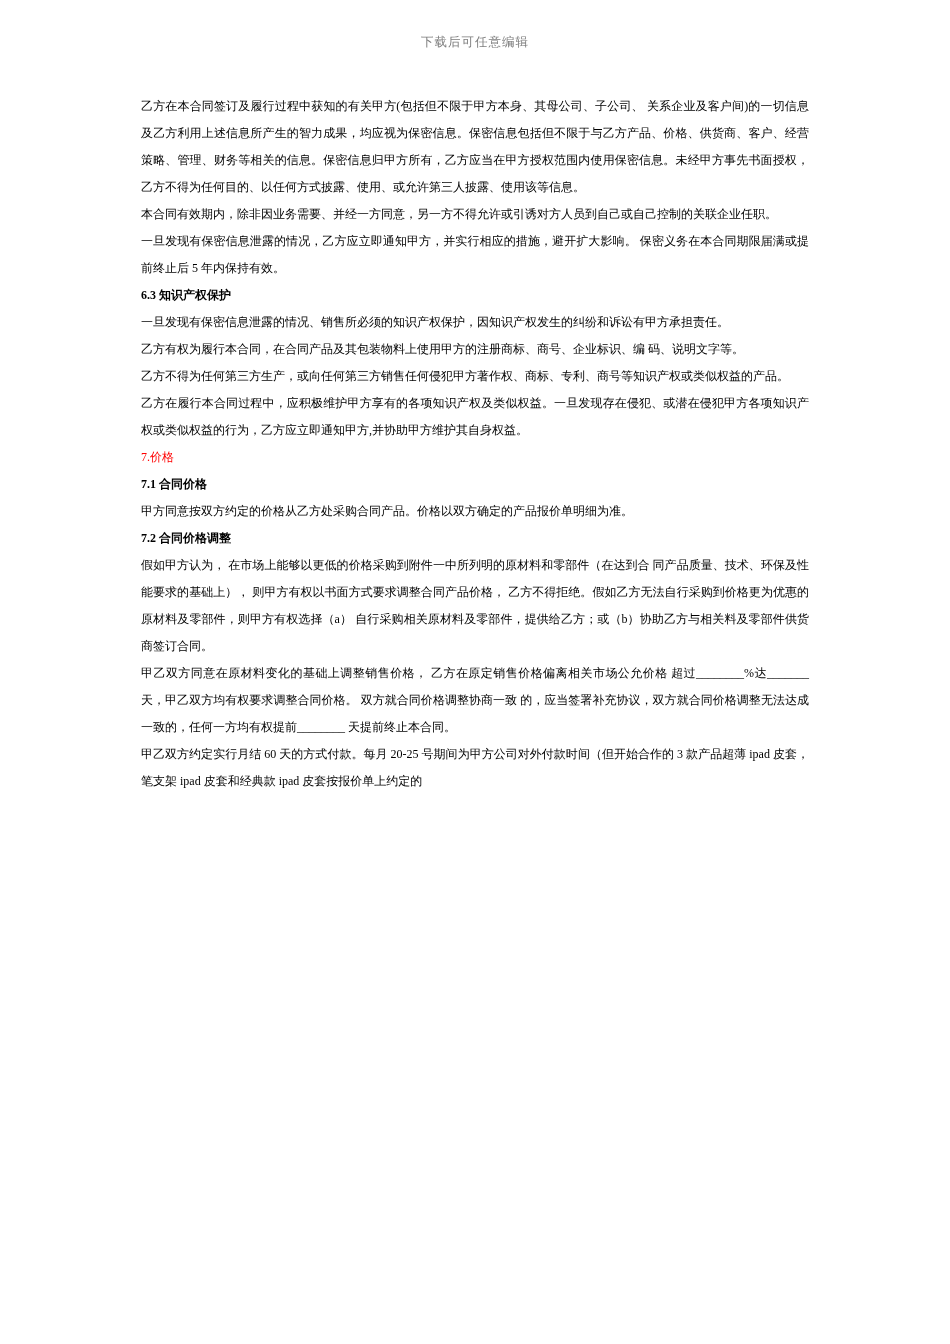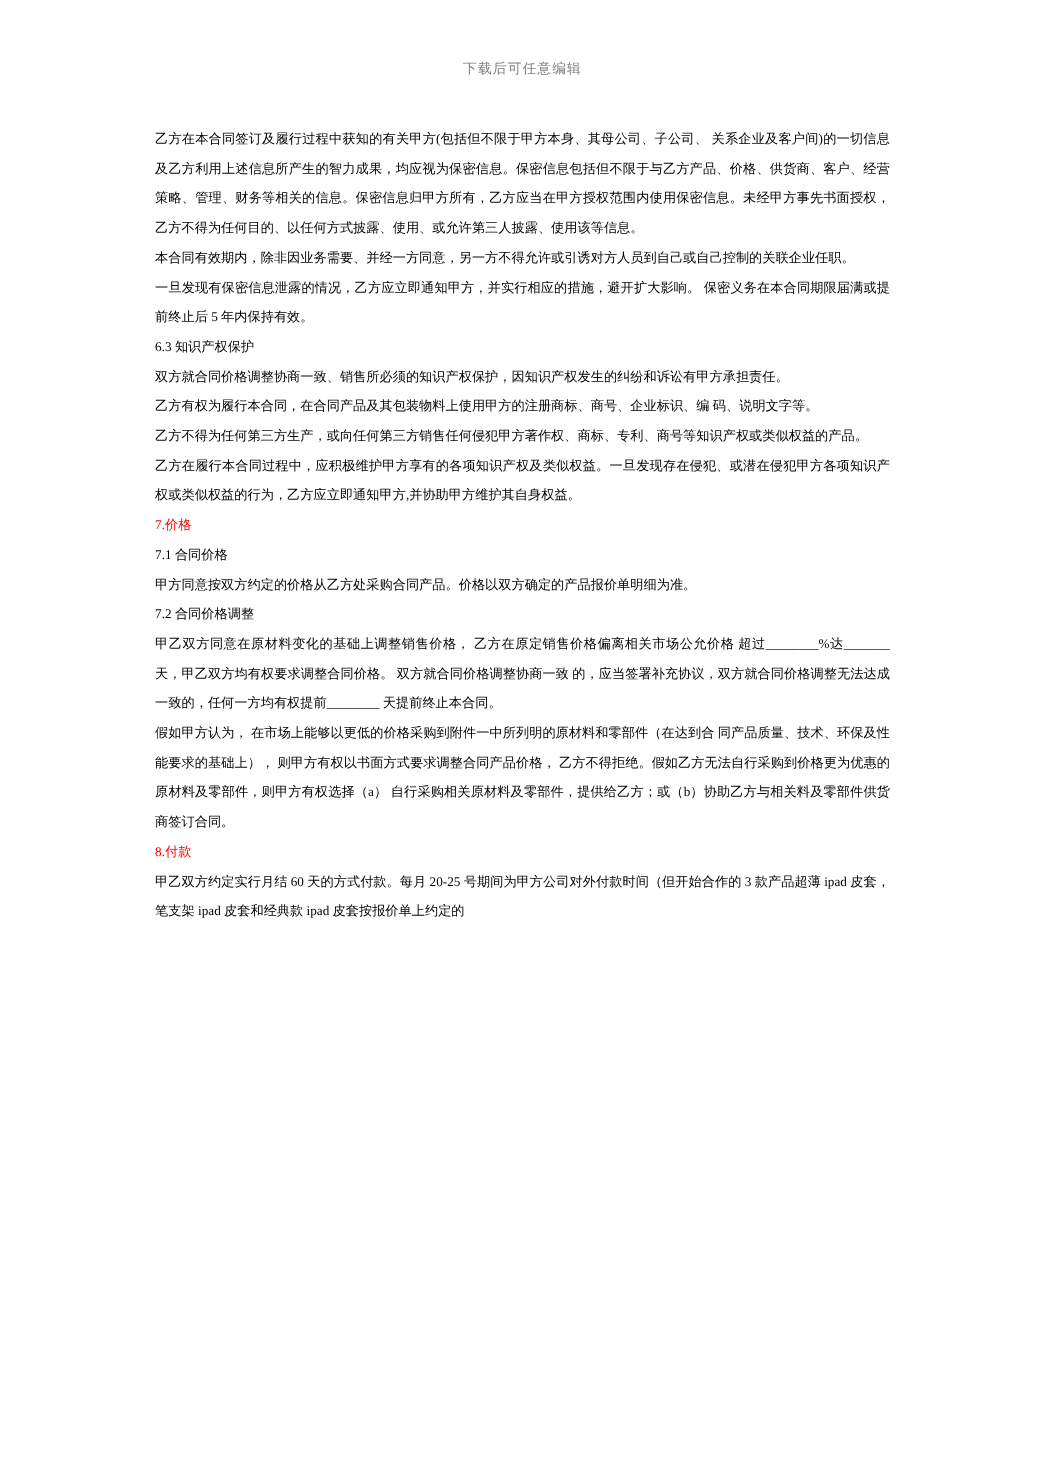--- a/index.html
+++ b/index.html
@@ -8,73 +8,72 @@
     width: 950px;
     min-height: 1344px;
     background: #ffffff;
     font-family: "Liberation Serif", "DejaVu Serif", serif;
     color: #000000;
   }
   .watermark {
     text-align: center;
     color: #7d7d7d;
     font-size: 12.5px;
-    padding-top: 54px;
+    padding-top: 34px;
     letter-spacing: 1px;
   }
   .doc {
     width: 668px;
     margin: 42px auto 0 auto;
     font-size: 12px;
     line-height: 27px;
     text-align: justify;
     word-break: break-all;
   }
   .doc p { margin: 0; }
-  p.h-bold { font-weight: normal; }
+  p.h-bold { font-weight: bold; }
   p.h-red  { font-weight: normal; color: #ff0000; }
 </style>
 </head>
 <body>
 
 <div>
 
   <div class="watermark">下载后可任意编辑</div>
 
   <div class="doc">
 
     <p>乙方在本合同签订及履行过程中获知的有关甲方(包括但不限于甲方本身、其母公司、子公司、 关系企业及客户间)的一切信息及乙方利用上述信息所产生的智力成果，均应视为保密信息。保密信息包括但不限于与乙方产品、价格、供货商、客户、经营策略、管理、财务等相关的信息。保密信息归甲方所有，乙方应当在甲方授权范围内使用保密信息。未经甲方事先书面授权，乙方不得为任何目的、以任何方式披露、使用、或允许第三人披露、使用该等信息。</p>
 
     <p>本合同有效期内，除非因业务需要、并经一方同意，另一方不得允许或引诱对方人员到自己或自己控制的关联企业任职。</p>
 
     <p>一旦发现有保密信息泄露的情况，乙方应立即通知甲方，并实行相应的措施，避开扩大影响。 保密义务在本合同期限届满或提前终止后 5 年内保持有效。</p>
 
     <p class="h-bold">6.3 知识产权保护</p>
 
-    <p>双方就合同价格调整协商一致、销售所必须的知识产权保护，因知识产权发生的纠纷和诉讼有甲方承担责任。</p>
+    <p>一旦发现有保密信息泄露的情况、销售所必须的知识产权保护，因知识产权发生的纠纷和诉讼有甲方承担责任。</p>
 
     <p>乙方有权为履行本合同，在合同产品及其包装物料上使用甲方的注册商标、商号、企业标识、编 码、说明文字等。</p>
 
 
     <p>乙方不得为任何第三方生产，或向任何第三方销售任何侵犯甲方著作权、商标、专利、商号等知识产权或类似权益的产品。</p>
 
     <p>乙方在履行本合同过程中，应积极维护甲方享有的各项知识产权及类似权益。一旦发现存在侵犯、或潜在侵犯甲方各项知识产权或类似权益的行为，乙方应立即通知甲方,并协助甲方维护其自身权益。</p>
 
     <p class="h-red">7.价格</p>
 
     <p class="h-bold">7.1 合同价格</p>
 
     <p>甲方同意按双方约定的价格从乙方处采购合同产品。价格以双方确定的产品报价单明细为准。</p>
 
     <p class="h-bold">7.2 合同价格调整</p>
 
+    <p>假如甲方认为， 在市场上能够以更低的价格采购到附件一中所列明的原材料和零部件（在达到合 同产品质量、技术、环保及性能要求的基础上）， 则甲方有权以书面方式要求调整合同产品价格， 乙方不得拒绝。假如乙方无法自行采购到价格更为优惠的原材料及零部件，则甲方有权选择（a） 自行采购相关原材料及零部件，提供给乙方；或（b）协助乙方与相关料及零部件供货商签订合同。</p>
+
     <p>甲乙双方同意在原材料变化的基础上调整销售价格， 乙方在原定销售价格偏离相关市场公允价格 超过________%达_______ 天，甲乙双方均有权要求调整合同价格。 双方就合同价格调整协商一致 的，应当签署补充协议，双方就合同价格调整无法达成一致的，任何一方均有权提前________ 天提前终止本合同。</p>
 
-    <p>假如甲方认为， 在市场上能够以更低的价格采购到附件一中所列明的原材料和零部件（在达到合 同产品质量、技术、环保及性能要求的基础上）， 则甲方有权以书面方式要求调整合同产品价格， 乙方不得拒绝。假如乙方无法自行采购到价格更为优惠的原材料及零部件，则甲方有权选择（a） 自行采购相关原材料及零部件，提供给乙方；或（b）协助乙方与相关料及零部件供货商签订合同。</p>
 
-
-    <p class="h-red">8.付款</p>
 
 
     <p>甲乙双方约定实行月结 60 天的方式付款。每月 20-25 号期间为甲方公司对外付款时间（但开始合作的 3 款产品超薄 ipad 皮套，笔支架 ipad 皮套和经典款 ipad 皮套按报价单上约定的</p>
 
   </div>
 </div>
 
 </body></html>

